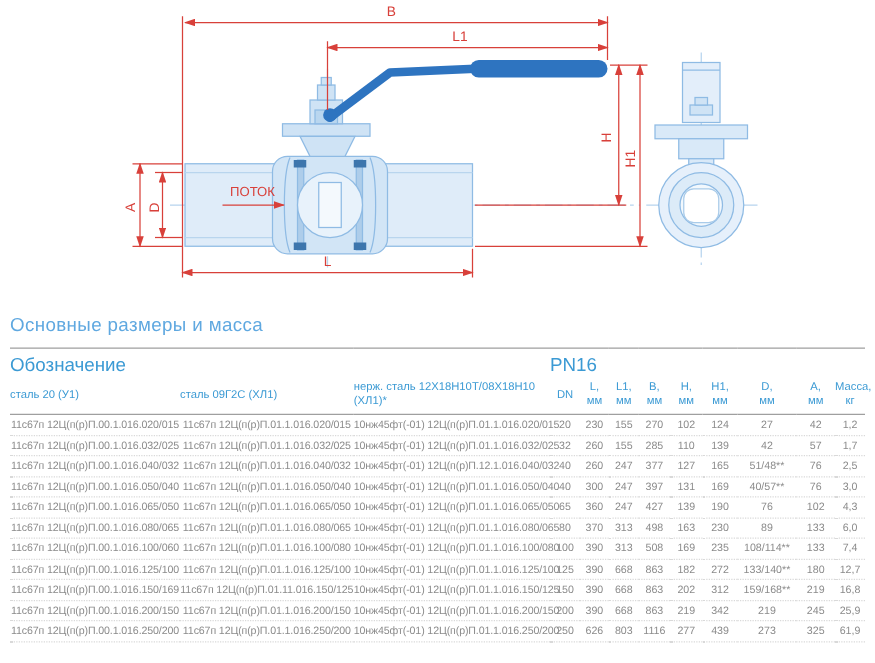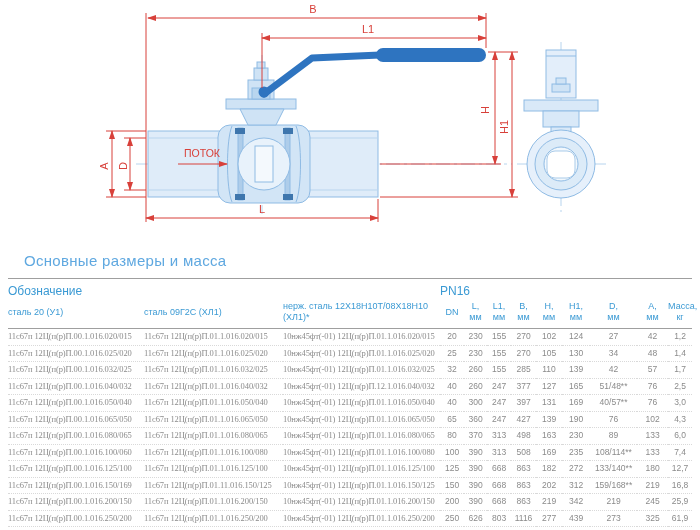--- a/index.html
+++ b/index.html
@@ -1,31 +1,31 @@
 <!DOCTYPE html>
 <html><head>
 <meta charset="utf-8">
 <style>
   html,body{margin:0;padding:0;background:#fff;}
   .sheet{position:relative;width:700px;height:530px;background:#fff;overflow:hidden;
          font-family:"Liberation Sans",sans-serif;}
   .drawing{position:absolute;top:0;left:0;width:700px;height:250px;}
   .table-area{position:absolute;top:252px;left:8px;width:684px;}
-  .tbl-title{color:#5fa8e0;font-size:15px;font-weight:400;margin:0 0 9px 16px;letter-spacing:.3px;}
+  .tbl-title{color:#5fa8e0;font-size:15px;font-weight:400;margin:0 0 9px 0;letter-spacing:.3px;}
   table.dims{width:684px;border-collapse:collapse;table-layout:fixed;border-top:1px solid #9f9f9f;}
   table.dims th,table.dims td{padding:0;font-weight:400;white-space:nowrap;overflow:visible;}
-  tr.hrow1 th{color:#3b9ad4;font-size:12px;text-align:left;padding:5px 0 2px 0;margin-left:28px;}
+  tr.hrow1 th{color:#3b9ad4;font-size:15px;text-align:left;padding:5px 0 2px 0;margin-left:28px;}
   tr.hrow1 th.pn{}
   tr.hrow2 th{color:#3b9ad4;font-size:9px;text-align:left;vertical-align:middle;
               padding:1px 0 5px 0;border-bottom:1px solid #9f9f9f;line-height:11px;}
   tr.hrow2 th.dimcol{text-align:center;}
   tr.hrow2 th.mat{white-space:normal;padding-right:10px;}
   table.dims tbody td{font-size:8.5px;color:#8b8b8b;border-bottom:1px dotted #d9d9d9;
                       padding:3px 0 3.5px 0;line-height:9px;}
-  td.desig{text-align:left;font-size:8px;letter-spacing:-0.1px;padding-right:4px;font-family:Liberation Serif, serif;}
+  td.desig{text-align:center;font-size:8px;letter-spacing:-0.1px;padding-right:4px;}
   td.num{text-align:center;}
   .unit{display:block;}
 </style>
 </head>
 <body>
 <div class="sheet">
 
 <svg class="drawing" viewBox="0 0 700 250">
   <defs>
     <marker id="ae" markerWidth="9" markerHeight="6" refX="8" refY="3" orient="auto" markerUnits="userSpaceOnUse">
@@ -201,34 +201,20 @@
             <td class="num">230</td>
             <td class="num">155</td>
             <td class="num">270</td>
             <td class="num">102</td>
             <td class="num">124</td>
             <td class="num">27</td>
             <td class="num">42</td>
             <td class="num">1,2</td>
           </tr>
           <tr>
-            <td class="desig">11с67п 12Ц(п(р)П.00.1.016.025/020</td>
-            <td class="desig">11с67п 12Ц(п(р)П.01.1.016.025/020</td>
-            <td class="desig">10нж45фт(-01) 12Ц(п(р)П.01.1.016.025/020</td>
-            <td class="num">25</td>
-            <td class="num">230</td>
-            <td class="num">155</td>
-            <td class="num">270</td>
-            <td class="num">105</td>
-            <td class="num">130</td>
-            <td class="num">34</td>
-            <td class="num">48</td>
-            <td class="num">1,4</td>
-          </tr>
-          <tr>
             <td class="desig">11с67п 12Ц(п(р)П.00.1.016.032/025</td>
             <td class="desig">11с67п 12Ц(п(р)П.01.1.016.032/025</td>
             <td class="desig">10нж45фт(-01) 12Ц(п(р)П.01.1.016.032/025</td>
             <td class="num">32</td>
             <td class="num">260</td>
             <td class="num">155</td>
             <td class="num">285</td>
             <td class="num">110</td>
             <td class="num">139</td>
             <td class="num">42</td>

